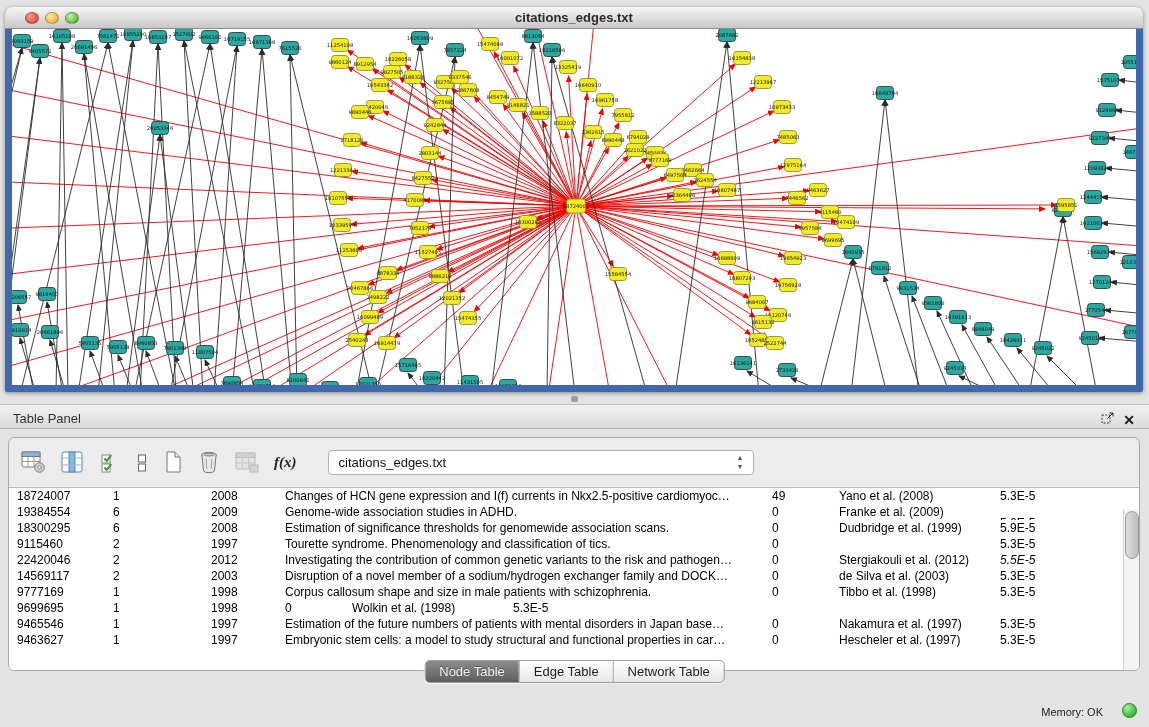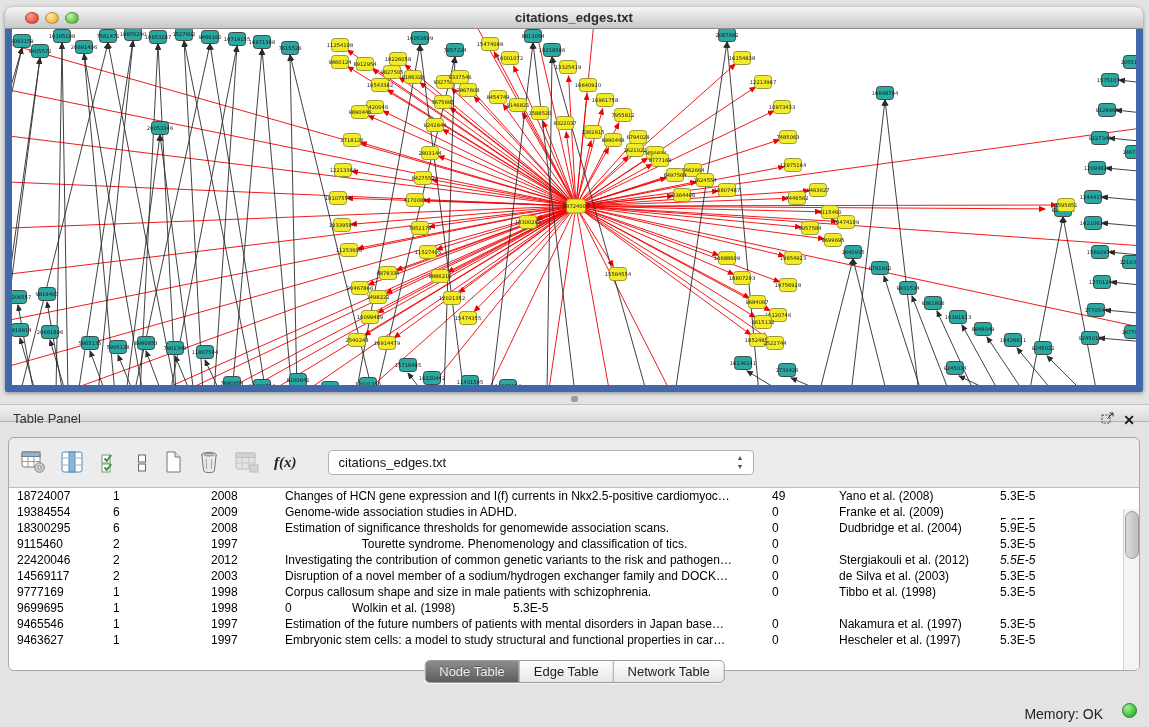--- a/index.html
+++ b/index.html
@@ -14,21 +14,21 @@
   .light.red{background:radial-gradient(circle at 35% 30%,#ff9e94,#ea5a4e 60%,#c8473c);}
   .light.yellow{background:radial-gradient(circle at 35% 30%,#ffe7a8,#f5bf4f 60%,#d09a34);}
   .light.green{background:radial-gradient(circle at 35% 30%,#c4f3a9,#71c84f 60%,#4d9e35);}
   .win-title{position:absolute;left:0;right:0;top:0;height:22px;text-align:center;line-height:22px;font-size:13px;font-weight:bold;color:#2c2c2c;}
   .net-canvas{position:absolute;left:7px;top:22px;width:1124px;height:356px;background:#ffffff;}
 
   
   .divider-handle{position:absolute;left:571px;top:396px;width:7px;height:6px;border-radius:2px;background:#9d9d9d;}
 
   
-  .panel-header{position:absolute;left:0;top:404px;width:1149px;height:18px;background:linear-gradient(#f1f1f1,#dbdbdb);border-top:1px solid #c2c2c2;border-bottom:1px solid #b2b2b2;box-sizing:border-box;}
+  .panel-header{position:absolute;left:0;top:404px;width:1149px;height:25px;background:linear-gradient(#f1f1f1,#dbdbdb);border-top:1px solid #c2c2c2;border-bottom:1px solid #b2b2b2;box-sizing:border-box;}
   .panel-title{position:absolute;left:13px;top:0;line-height:27px;font-size:13px;color:#333;}
   .panel-btn{position:absolute;top:7px;width:16px;height:15px;background:none;border:none;padding:0;cursor:default;}
   .float-btn{right:34px;}
   .close-btn{right:12px;font-size:14px;font-weight:bold;color:#1a1a1a;line-height:14px;}
 
   .panel-body{position:absolute;left:0;top:433px;width:1149px;height:294px;background:#e3e3e3;}
   .table-container{position:absolute;left:8px;top:4px;width:1132px;height:234px;background:#ececec;border:1px solid #a8a8a8;border-radius:6px;box-sizing:border-box;}
   .toolbar{position:absolute;left:0;top:0;right:0;height:48px;display:flex;align-items:center;padding:0 12px;gap:15px;box-sizing:border-box;}
   .tool-btn{background:none;border:none;padding:0;height:24px;display:flex;align-items:center;cursor:default;}
   .fx{font-family:"Liberation Serif",serif;font-style:italic;font-size:15px;font-weight:bold;color:#222;}
@@ -46,21 +46,21 @@
   .vscroll{position:absolute;right:0;top:21px;bottom:0;width:16px;background:#f4f4f4;border-left:1px solid #d2d2d2;box-sizing:border-box;}
   .vthumb{position:absolute;left:1px;top:2px;width:12px;height:46px;border:1px solid #9d9d9d;border-radius:7px;background:linear-gradient(90deg,#dcdcdc,#bdbdbd);}
 
   
   .tabs{position:absolute;left:50%;transform:translateX(-50%);top:227px;display:flex;height:21px;border:1px solid #9b9b9b;border-radius:5px;overflow:hidden;background:linear-gradient(#fefefe,#e7e7e7);box-shadow:0 1px 1px rgba(255,255,255,.7);}
   .tab{padding:0 14px;line-height:21px;font-size:13px;color:#222;border-right:1px solid #a5a5a5;cursor:default;}
   .tab:last-child{border-right:none;}
   .tab.selected{background:linear-gradient(#8d8d8d,#5d5d5d);color:#f0f0f0;text-shadow:0 -1px 0 rgba(0,0,0,.3);}
 
   
-  .memory-label{position:absolute;right:46px;top:273px;font-size:14px;color:#222;}
+  .memory-label{position:absolute;right:46px;top:273px;font-size:11px;color:#222;}
   .memory-dot{position:absolute;right:12px;top:270px;width:15px;height:15px;border-radius:50%;border:1px solid #2e7d2e;background:radial-gradient(circle at 35% 30%,#a8f0a0,#37c23a 65%,#259325);box-sizing:border-box;}
 </style>
 </head>
 <body>
 
 <div class="screen">
 
   <div class="net-window">
     <div class="titlebar">
       <div class="lights">
@@ -657,28 +657,28 @@
               <div class="td" style="width: 67px;">0</div>
               <div class="td" style="width: 161px;">Franke et al. (2009)</div>
               <div class="td" style="width: 131px; margin-top: 11px;">5.6E-5</div>
             </div>
             <div class="trow">
               <div class="td" style="width: 96px;">18300295</div>
               <div class="td" style="width: 98px;">6</div>
               <div class="td" style="width: 74px;">2008</div>
               <div class="td" style="width: 487px;">Estimation of significance thresholds for genomewide association scans.</div>
               <div class="td" style="width: 67px;">0</div>
-              <div class="td" style="width: 161px;">Dudbridge et al. (2004)</div>
+              <div class="td" style="width: 161px;">Dudbridge et al. (1999)</div>
               <div class="td" style="width: 131px;">5.9E-5</div>
             </div>
             <div class="trow">
               <div class="td" style="width: 96px;">9115460</div>
               <div class="td" style="width: 98px;">2</div>
               <div class="td" style="width: 74px;">1997</div>
-              <div class="td" style="width: 487px; text-align: center;">Tourette syndrome. Phenomenology and classification of tics.</div>
+              <div class="td" style="width: 487px;">Tourette syndrome. Phenomenology and classification of tics.</div>
               <div class="td" style="width: 67px;">0</div>
               <div class="td" style="width: 161px; margin-top: 21px;">Jankovic et al. (1997)</div>
               <div class="td" style="width: 131px;">5.3E-5</div>
             </div>
             <div class="trow">
               <div class="td" style="width: 96px;">22420046</div>
               <div class="td" style="width: 98px;">2</div>
               <div class="td" style="width: 74px;">2012</div>
               <div class="td" style="width: 487px;">Investigating the contribution of common genetic variants to the risk and pathogen…</div>
               <div class="td" style="width: 67px;">0</div>

